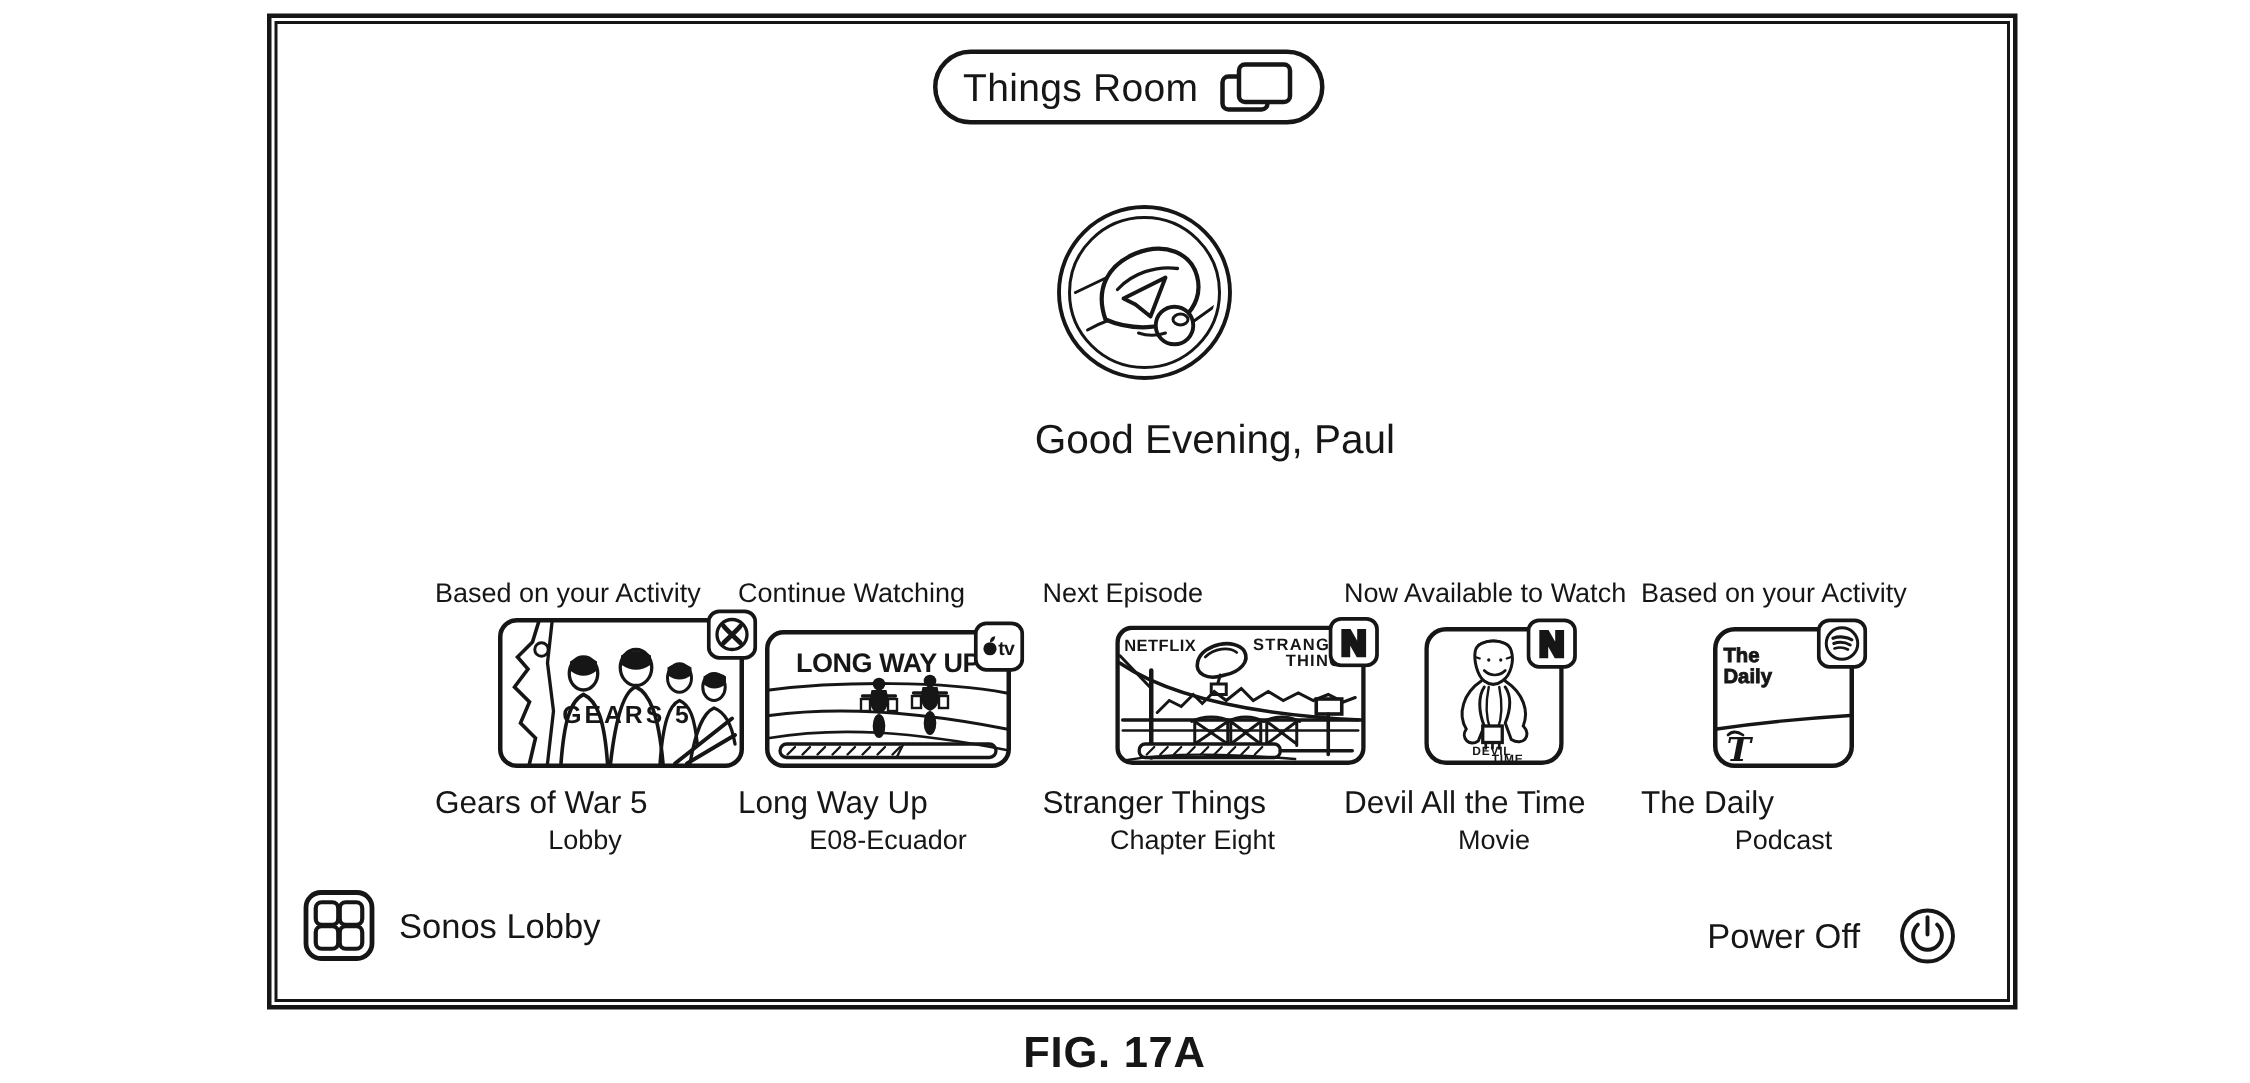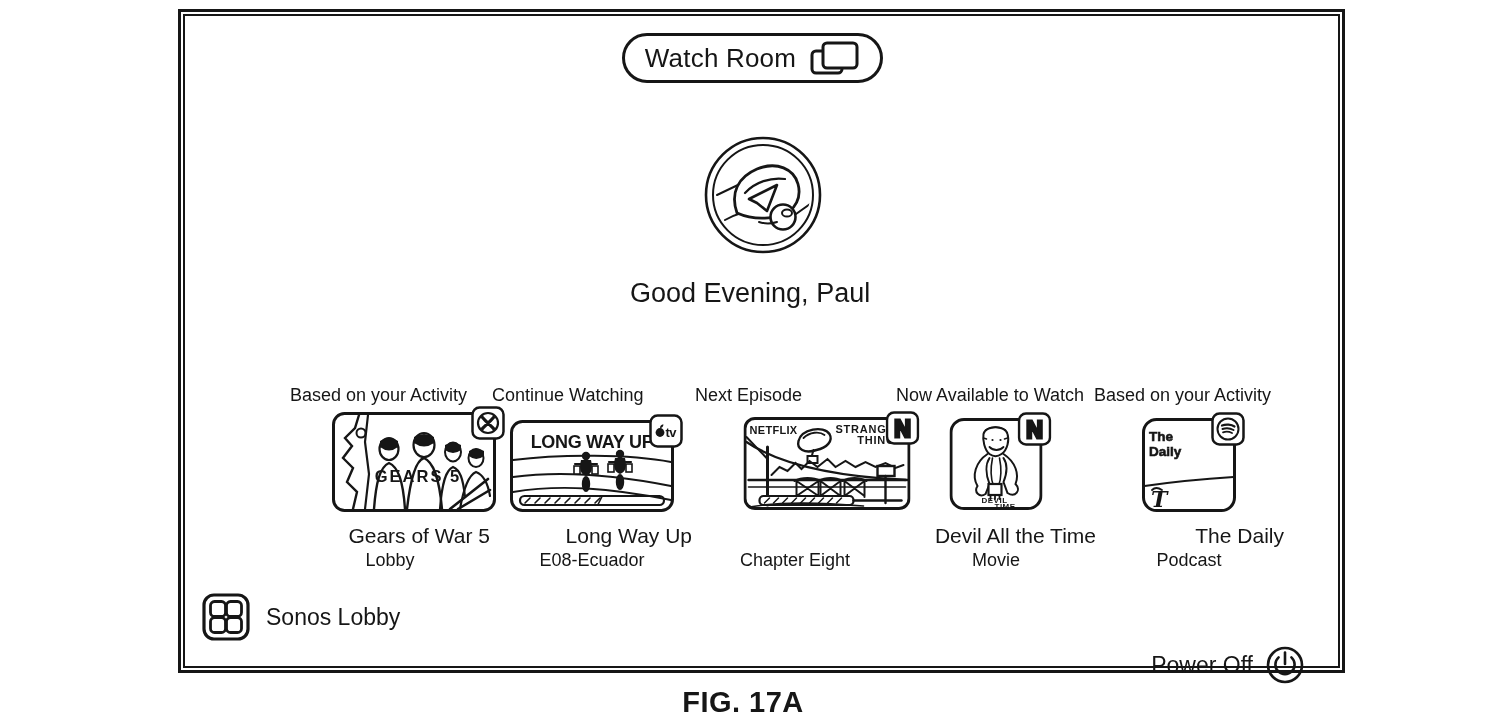--- a/index.html
+++ b/index.html
@@ -13,48 +13,48 @@
   .frame{position:absolute;left:178px;top:9px;width:1167px;height:664px;border:3px solid #161616;box-sizing:border-box;}
   .frame-inner{position:absolute;inset:2px;border:2px solid #161616;pointer-events:none;}
 
   
   .room-pill{position:absolute;left:441px;top:21px;width:261px;height:50px;border:3px solid #161616;border-radius:28px;box-sizing:border-box;display:flex;align-items:center;justify-content:center;gap:14px;background:#fff;}
   .room-pill .label{font-size:26px;letter-spacing:.2px;white-space:nowrap;}
 
   
   .avatar{position:absolute;left:522px;top:123px;width:120px;height:120px;}
 
-  .greeting{position:absolute;left:449px;top:266px;width:300px;text-align:left;font-size:27px;white-space:nowrap;}
+  .greeting{position:absolute;left:449px;top:266px;width:300px;text-align:right;font-size:27px;white-space:nowrap;}
 
   
   .card{position:absolute;top:373px;height:210px;}
   .card .hdr{position:relative;font-size:18px;white-space:nowrap;height:24px;}
   .card .art{position:absolute;left:50%;transform:translateX(-50%);}
   .badge{position:absolute;top:-6px;right:-9px;width:34px;height:34px;}
-  .card .title{position:absolute;top:139px;left:0;right:0;text-align:right;font-size:21px;white-space:nowrap;}
+  .card .title{position:absolute;top:139px;left:0;right:0;text-align:left;font-size:21px;white-space:nowrap;}
   .card .subtitle{position:absolute;top:165px;left:0;right:0;text-align:center;font-size:18px;white-space:nowrap;}
   .c1{left:109px;width:200px;} .c2{left:311px;width:200px;} .c3{left:514px;width:200px;} .c4{left:715px;width:200px;} .c5{left:913px;width:190px;}
   .c1 .art{top:27px;} .c2 .art{top:35px;} .c3 .art{top:32px;margin-left:32px;} .c4 .art{top:33px;} .c5 .art{top:33px;}
 
   
   .footer-left{position:absolute;left:21px;top:581px;display:flex;align-items:center;gap:16px;}
   .footer-left .label{font-size:23px;white-space:nowrap;}
-  .footer-right{position:absolute;right:36px;top:591px;display:flex;align-items:center;gap:11px;margin-top:41px;}
+  .footer-right{position:absolute;right:36px;top:591px;display:flex;align-items:center;gap:24px;}
   .footer-right .label{font-size:23px;white-space:nowrap;}
 
   .fig-caption{position:absolute;left:593px;top:686px;width:300px;text-align:center;font-weight:bold;font-size:29px;letter-spacing:.5px;}
 </style>
 </head>
 <body>
 
 <div class="frame">
   <div class="frame-inner"></div>
 
   <div class="room-pill">
-    <span class="label">Watch Room</span>
+    <span class="label">Things Room</span>
     <span>
       <svg width="50" height="38" viewBox="0 0 50 38" fill="none" stroke="currentColor">
         <rect x="2" y="12" width="30" height="22" rx="4" fill="#fff" stroke-width="3"></rect>
         <rect x="13" y="4" width="34" height="25" rx="4" fill="#fff" stroke-width="3"></rect>
       </svg>
     </span>
   </div>
 
   <div class="avatar">
     <span>
@@ -188,20 +188,21 @@
         <text x="160" y="27" text-anchor="end" stroke="none" font-size="11" font-weight="bold" letter-spacing="0.8">THINGS</text>
       </svg>
       <span class="badge">
         <svg width="34" height="34" viewBox="0 0 34 34" fill="none" stroke="currentColor">
           <rect x="1.5" y="1.5" width="31" height="31" rx="7" fill="#fff" stroke-width="2.5"></rect>
           <text x="17" y="25.5" text-anchor="middle" font-size="23" font-weight="bold" fill="#fff" stroke="currentColor" stroke-width="3" paint-order="stroke" style="paint-order:stroke;">N</text>
         </svg>
       </span>
     </div>
     <div class="hdr">Next Episode</div>
+    <div class="title">Stranger Things</div>
     <div class="subtitle">Chapter Eight</div>
   </div>
 
   <div class="card c4">
     <div class="art" style="width:93px;height:92px;">
       <svg width="93" height="92" viewBox="0 0 93 92" fill="none" stroke="currentColor" stroke-linecap="round">
         <rect x="1.5" y="1.5" width="90" height="89" rx="13" fill="#fff" stroke-width="3"></rect>
         <path d="M34,16 C36,7 56,7 58,16 C60,22 58,32 52,36 C48,39 44,39 40,36 C35,32 33,22 34,16 Z" fill="#fff" stroke-width="2"></path>
         <path d="M36,12 C42,8 50,8 56,12 M34,20 L37,21 M55,21 L58,20" stroke-width="1.5"></path>
         <circle cx="43" cy="22" r="1.1" fill="currentColor" stroke="none"></circle>

